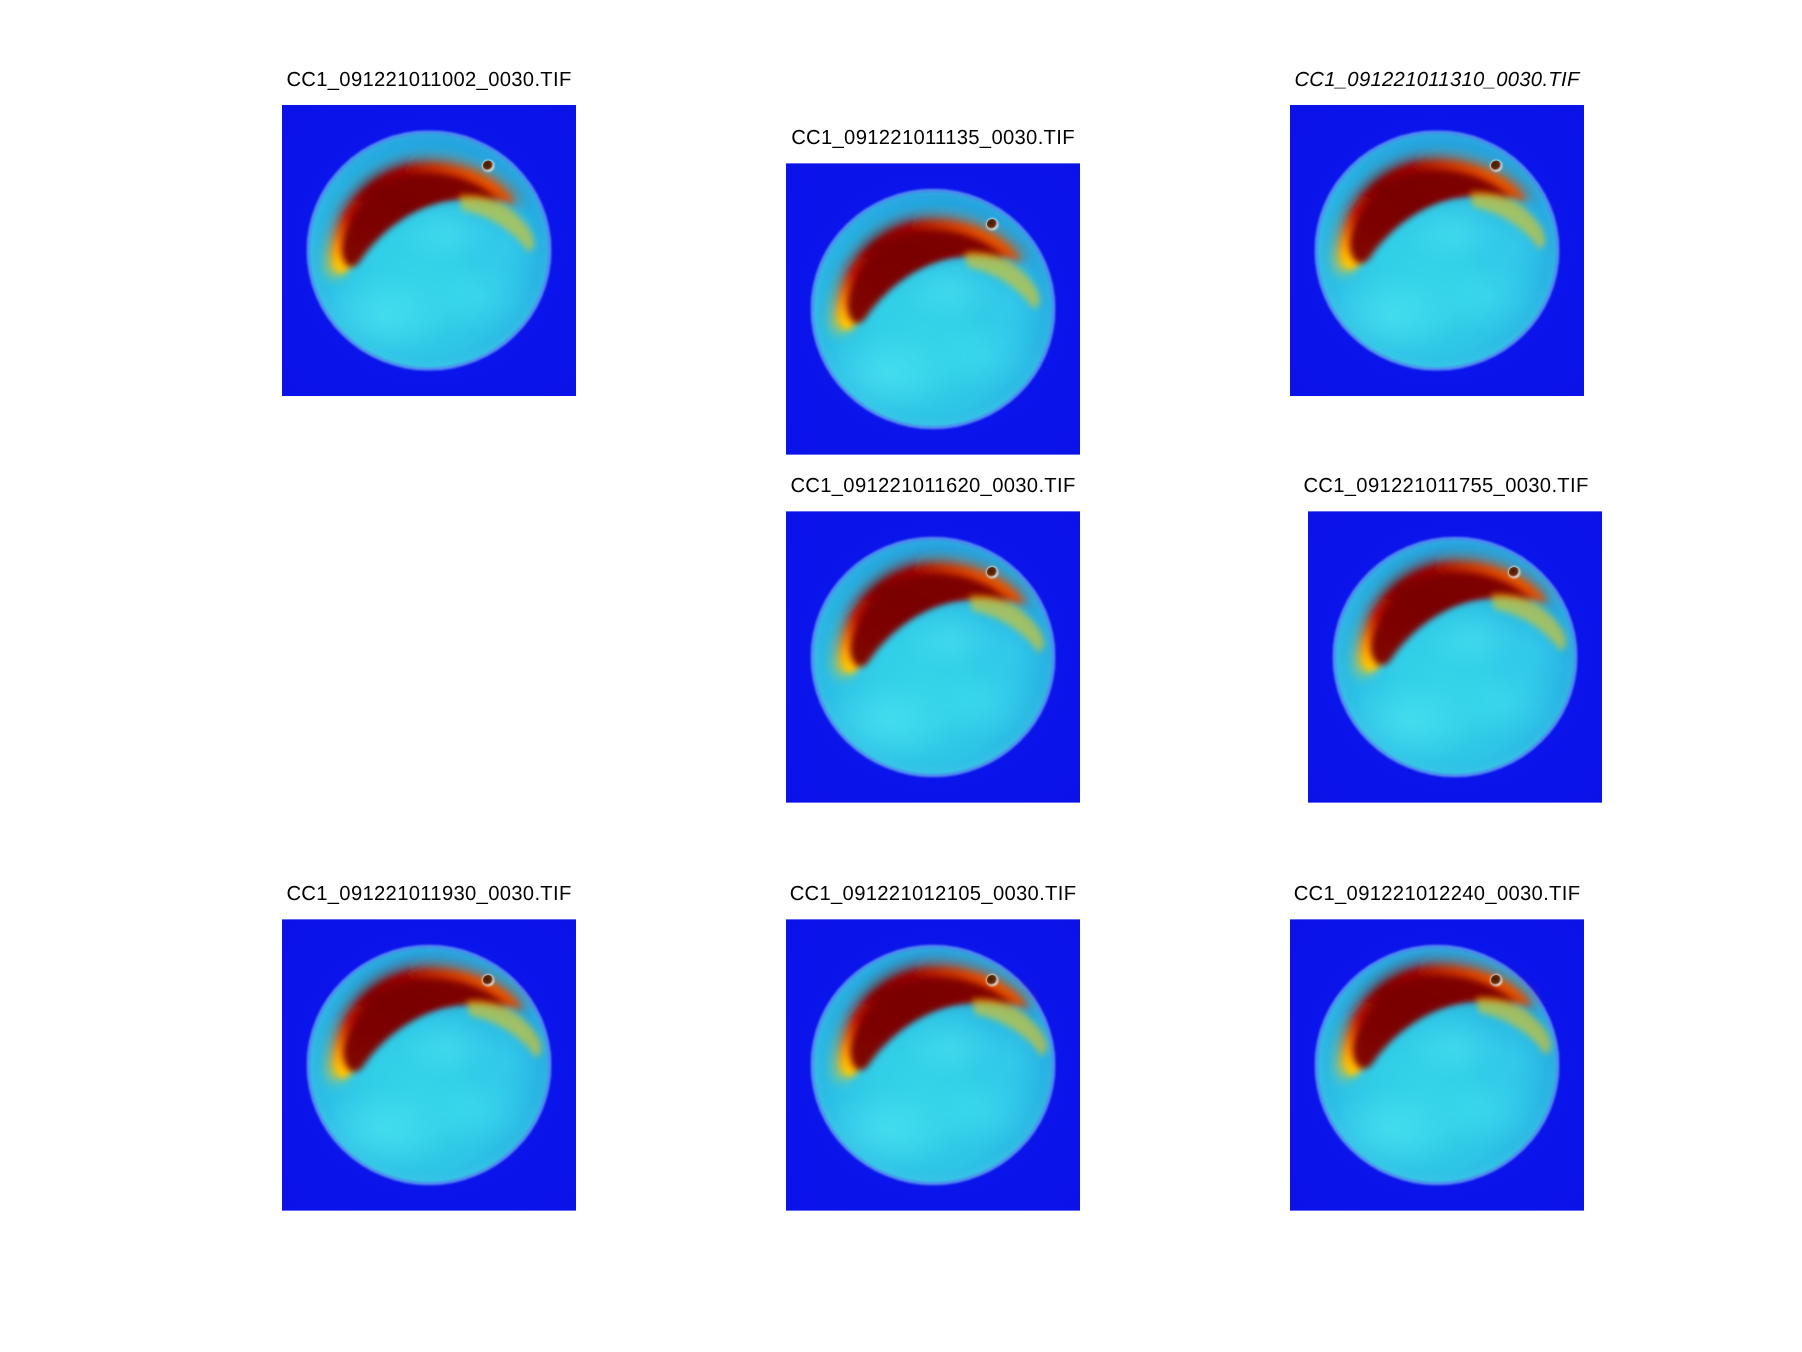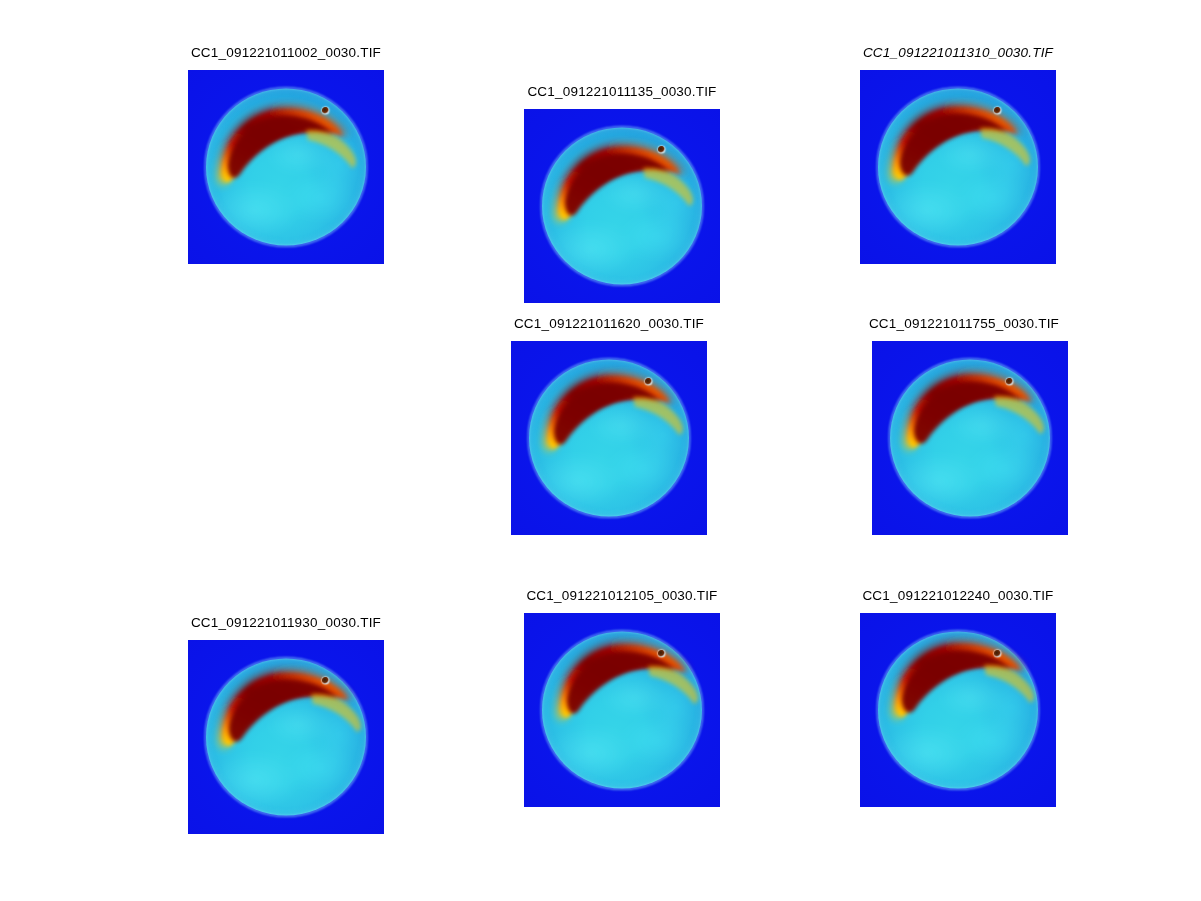--- a/index.html
+++ b/index.html
@@ -267,21 +267,21 @@
             <path d="M120,58 C138,56 154,64 165,78 C171,86 172,94 166,96
                      C160,86 144,72 122,68 Z" fill="#ffc800"></path>
           </g>
         </svg>
       </div>
       <div class="layer-marker"></div>
     </div>
   </div>
 
 
-  <div class="panel" style="left:511px; top:341px;text-align:center;">
+  <div class="panel" style="left:524px; top:341px;text-align:center;">
     <div class="panel-title">CC1_091221011620_0030.TIF</div>
     <div class="panel-image">
       <div class="layer-bg"></div>
       <div class="layer-halo"></div>
       <div class="layer-disc"></div>
       <div class="layer-texture"></div>
       <div class="layer-rim"></div>
       <div class="layer-hot">
         <svg class="hot-svg" width="196" height="194" viewBox="0 0 196 194">
           <g filter="url(#soft1b)" opacity="0.85">
@@ -337,21 +337,21 @@
           <g filter="url(#soft1)" opacity="0.55">
             <path d="M122,55 C140,53 156,61 167,75 C173,83 174,91 168,93
                      C162,83 146,69 124,65 Z" fill="#ffc800"></path>
           </g>
         </svg>
       </div>
       <div class="layer-marker"></div>
     </div>
   </div>
 
-  <div class="panel" style="left:188px; top:613px;margin-top:27px;">
+  <div class="panel" style="left:188px; top:613px;">
     <div class="panel-title">CC1_091221011930_0030.TIF</div>
     <div class="panel-image">
       <div class="layer-bg"></div>
       <div class="layer-halo"></div>
       <div class="layer-disc"></div>
       <div class="layer-texture"></div>
       <div class="layer-rim"></div>
       <div class="layer-hot">
         <svg class="hot-svg" width="196" height="194" viewBox="0 0 196 194">
           <g filter="url(#soft1b)" opacity="0.85">

